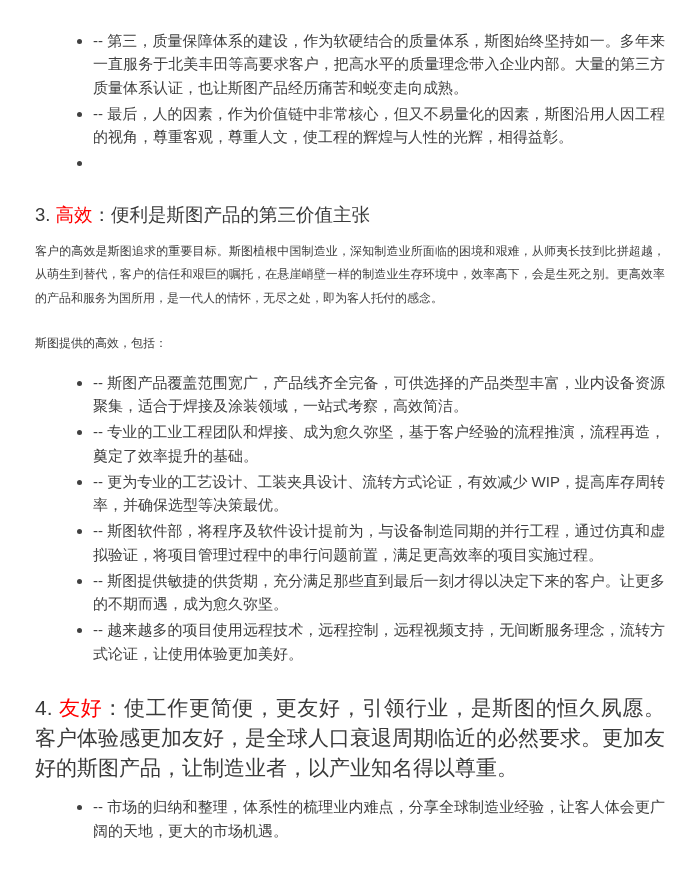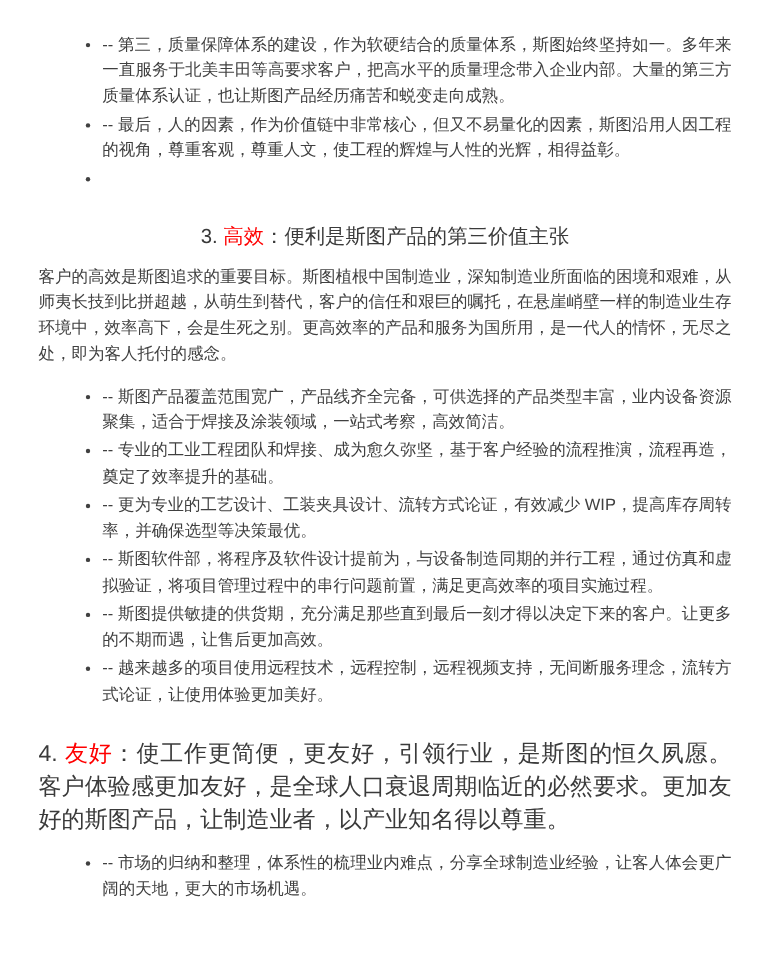--- a/index.html
+++ b/index.html
@@ -30,38 +30,37 @@
     margin: 2.5px 0;
     color: #404040;
   }
   ul.bullet-list li.empty-item {
     min-height: 23.5px;
   }
   h2.section-heading {
     font-weight: 400;
     color: #3a3a3a;
     margin: 0;
-    text-align: center;
   }
   h2.heading-3 {
     font-size: 18.5px;
     line-height: 26px;
     margin: 27px 0 10px 0;
   }
   h2.heading-4 {
     font-size: 21px;
     line-height: 30px;
     margin: 28px 0 12px 0;
     text-align: justify;
   }
   .kw-red {
     color: #ff0000;
   }
   p.body-para {
-    font-size: 15px;
+    font-size: 12px;
     line-height: 23.5px;
     text-align: justify;
     margin: 12px 0 0 0;
     color: #404040;
   }
   p.intro-para {
     margin-top: 22px;
   }
   ul.second-list {
     margin-top: 15px;
@@ -78,27 +77,28 @@
   <ul class="bullet-list top-list">
     <li>-- 第三，质量保障体系的建设，作为软硬结合的质量体系，斯图始终坚持如一。多年来一直服务于北美丰田等高要求客户，把高水平的质量理念带入企业内部。大量的第三方质量体系认证，也让斯图产品经历痛苦和蜕变走向成熟。</li>
     <li>-- 最后，人的因素，作为价值链中非常核心，但又不易量化的因素，斯图沿用人因工程的视角，尊重客观，尊重人文，使工程的辉煌与人性的光辉，相得益彰。</li>
     <li class="empty-item"></li>
   </ul>
 
   <h2 class="section-heading heading-3"><span>3. </span><span class="kw-red">高效</span><span>：便利是斯图产品的第三价值主张</span></h2>
 
   <p class="body-para">客户的高效是斯图追求的重要目标。斯图植根中国制造业，深知制造业所面临的困境和艰难，从师夷长技到比拼超越，从萌生到替代，客户的信任和艰巨的嘱托，在悬崖峭壁一样的制造业生存环境中，效率高下，会是生死之别。更高效率的产品和服务为国所用，是一代人的情怀，无尽之处，即为客人托付的感念。</p>
 
+  <p class="body-para intro-para">斯图提供的高效，包括：</p>
 
   <ul class="bullet-list second-list">
     <li>-- 斯图产品覆盖范围宽广，产品线齐全完备，可供选择的产品类型丰富，业内设备资源聚集，适合于焊接及涂装领域，一站式考察，高效简洁。</li>
     <li>-- 专业的工业工程团队和焊接、成为愈久弥坚，基于客户经验的流程推演，流程再造，奠定了效率提升的基础。</li>
     <li>-- 更为专业的工艺设计、工装夹具设计、流转方式论证，有效减少 WIP，提高库存周转率，并确保选型等决策最优。</li>
     <li>-- 斯图软件部，将程序及软件设计提前为，与设备制造同期的并行工程，通过仿真和虚拟验证，将项目管理过程中的串行问题前置，满足更高效率的项目实施过程。</li>
-    <li>-- 斯图提供敏捷的供货期，充分满足那些直到最后一刻才得以决定下来的客户。让更多的不期而遇，让售后更加高效。</li>
+    <li>-- 斯图提供敏捷的供货期，充分满足那些直到最后一刻才得以决定下来的客户。让更多的不期而遇，成为愈久弥坚。</li>
     <li>-- 越来越多的项目使用远程技术，远程控制，远程视频支持，无间断服务理念，流转方式论证，让使用体验更加美好。</li>
   </ul>
 
   <h2 class="section-heading heading-4"><span>4. </span><span class="kw-red">友好</span><span>：使工作更简便，更友好，引领行业，是斯图的恒久夙愿。客户体验感更加友好，是全球人口衰退周期临近的必然要求。更加友好的斯图产品，让制造业者，以产业知名得以尊重。</span></h2>
 
   <ul class="bullet-list last-list">
     <li>-- 市场的归纳和整理，体系性的梳理业内难点，分享全球制造业经验，让客人体会更广阔的天地，更大的市场机遇。</li>
   </ul>
 
 </div>

